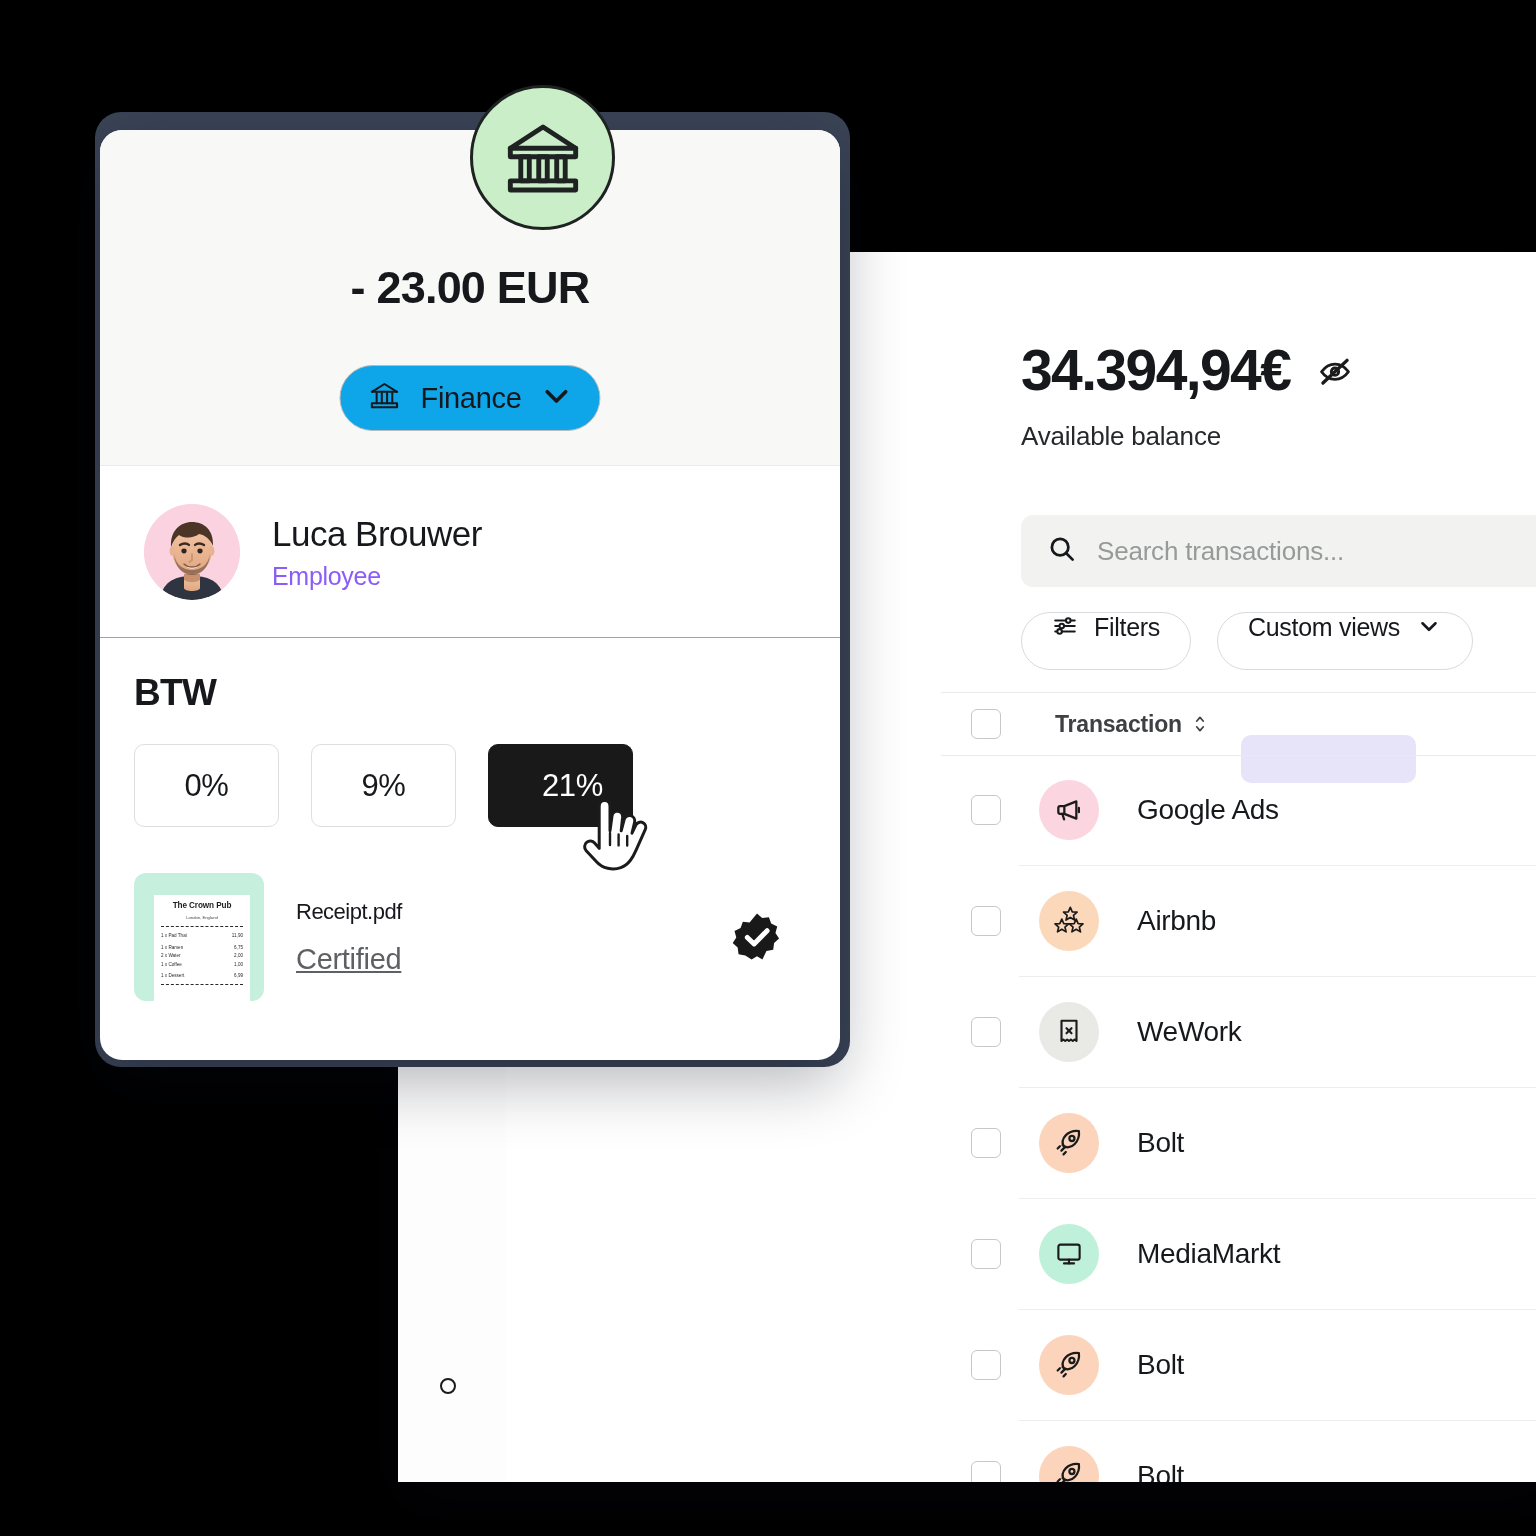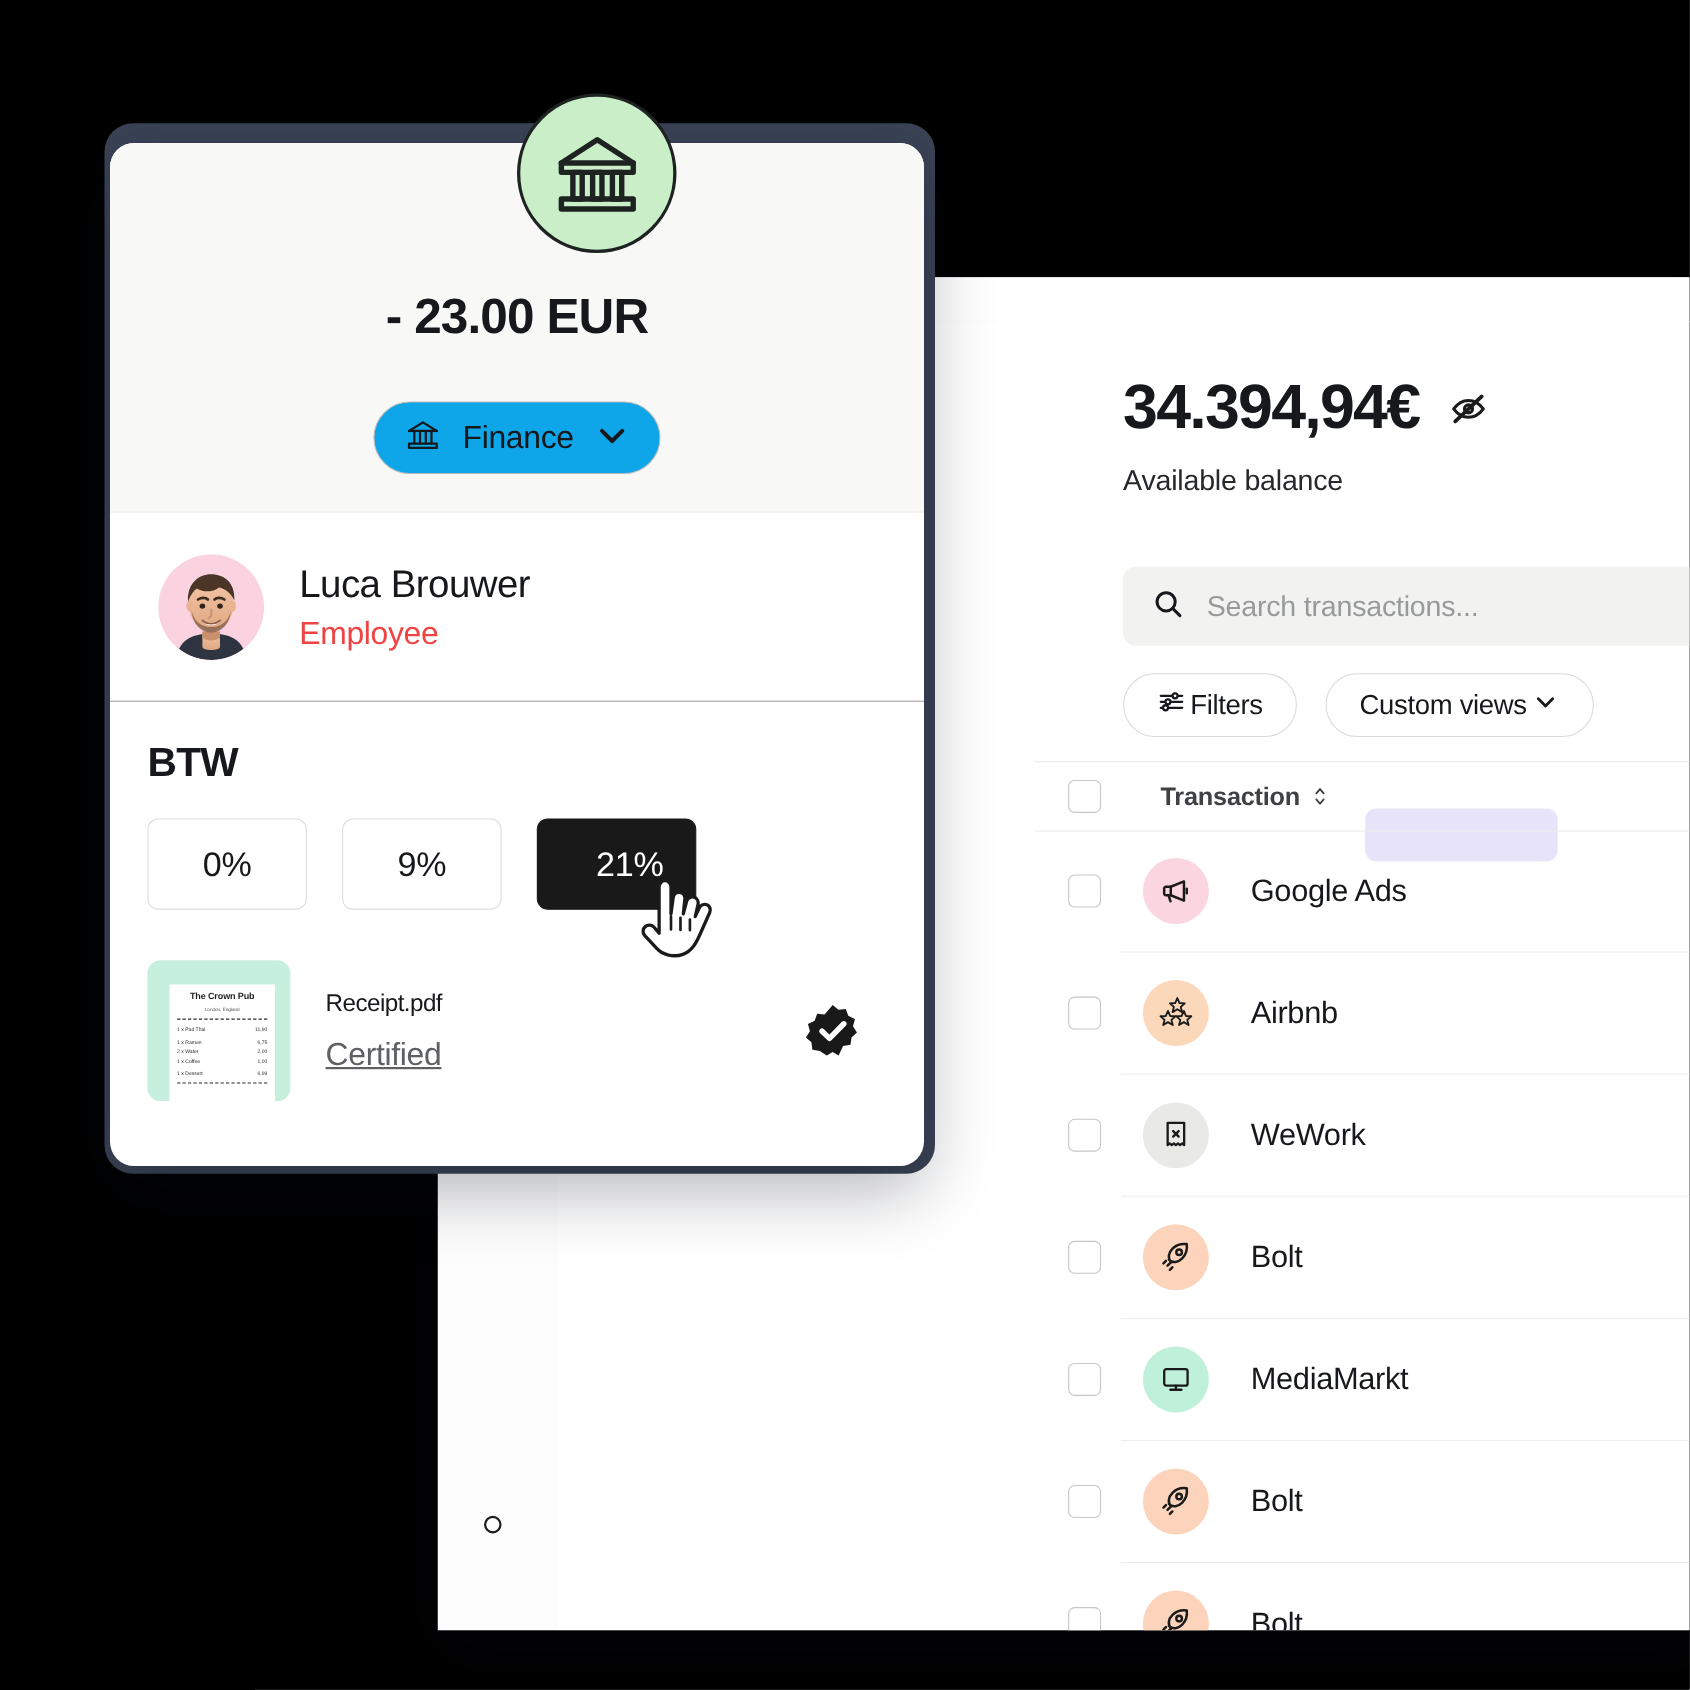--- a/index.html
+++ b/index.html
@@ -142,22 +142,21 @@
     left: 515px;
     top: 320px;
     display: flex;
     gap: 26px;
   }
   .pill-btn {
     height: 56px;
     border: 1.5px solid #d9dadb;
     border-radius: 30px;
     display: flex;
-    align-items: center;
-    gap: 4px;
+    gap: 16px;
     padding: 0 30px;
     font-size: 25px;
     color: #16181c;
     background: #ffffff;
     cursor: pointer;
     letter-spacing: -0.3px;
     white-space: nowrap;
   }
 
   
@@ -327,22 +326,22 @@
     position: relative;
   }
   .person-text { margin-left: 32px; }
   .person-name {
     font-size: 35px;
     color: #16181c;
     letter-spacing: -0.5px;
     line-height: 1.25;
   }
   .person-role {
-    font-size: 29px;
-    color: #ef4444;
+    font-size: 25px;
+    color: #8b5cf6;
     letter-spacing: -0.3px;
     margin-top: 6px;
   }
 
   
   .vat-block { padding: 34px 34px 0 34px; }
   .vat-title {
     font-size: 37px;
     font-weight: 700;
     color: #16181c;

